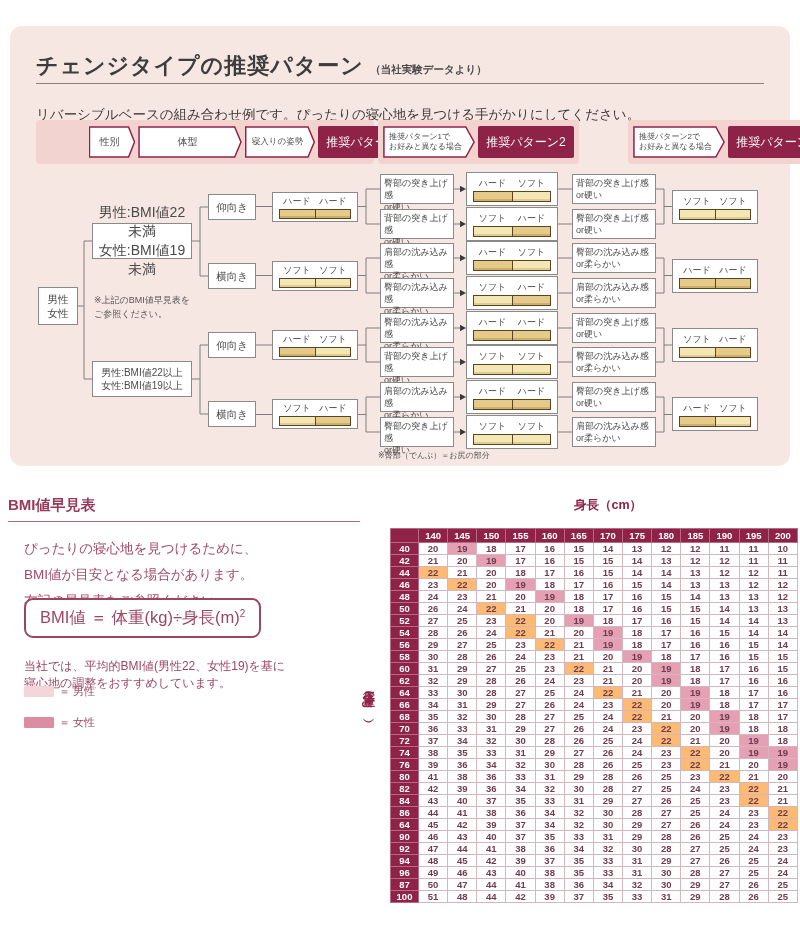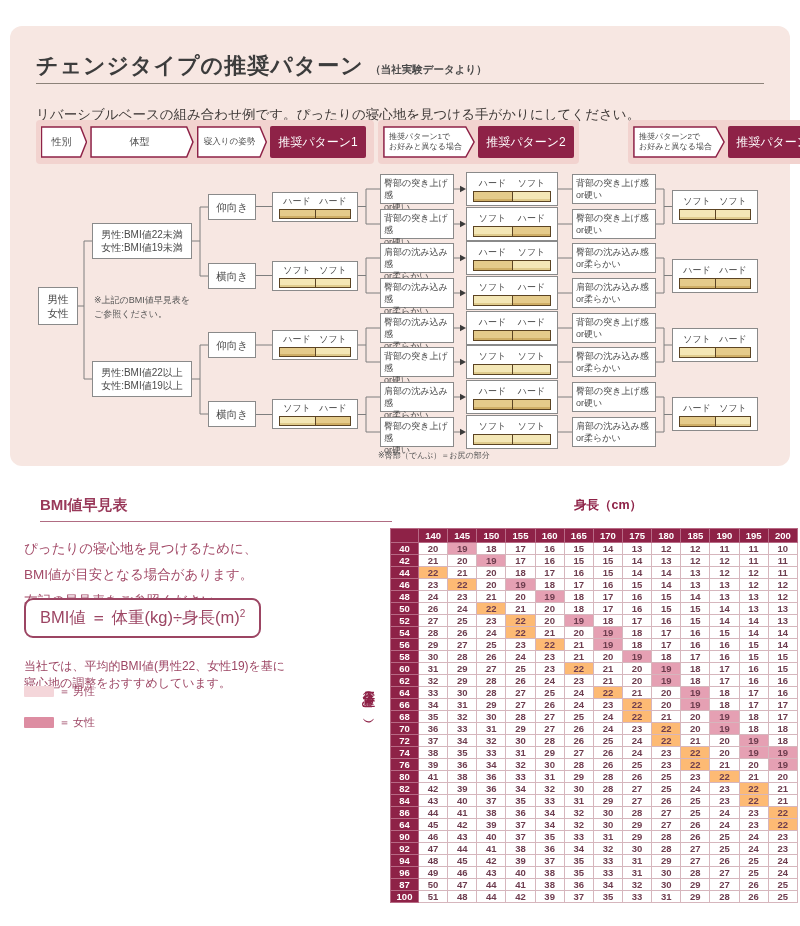--- a/index.html
+++ b/index.html
@@ -30,21 +30,21 @@
   .mlabs{display:flex;}
   .mlab{flex:1;text-align:center;font-size:9px;color:#4a4a4a;}
   .mbar{display:flex;height:9px;border:1px solid #5c4423;background:#fff;}
   .seg{flex:1;}
   .seg+.seg{border-left:1px solid #5c4423;}
   .seg.hard{background:#e5cb8b;box-shadow:inset 0 -2px 0 #cfae66;}
   .seg.soft{background:#f4e7b6;box-shadow:inset 0 -2px 0 #e0cc8e;}
   .flowfoot{position:absolute;left:368px;top:424px;font-size:8px;color:#555;}
   
   .bmi{position:absolute;left:0;top:470px;width:800px;height:456px;}
-  .bmi-head{position:absolute;left:40px;top:14px;width:352px;font-size:15px;color:#99395a;padding-bottom:6px;border-bottom:1px solid #b06c82;}
+  .bmi-head{position:absolute;left:8px;top:14px;width:352px;font-size:15px;color:#99395a;padding-bottom:6px;border-bottom:1px solid #b06c82;}
   .bmi-par{position:absolute;left:24px;top:52px;font-size:13.5px;line-height:26px;color:#a34b68;white-space:pre-line;}
   .formula{position:absolute;left:24px;top:128px;border:2px solid #9c4563;border-radius:9px;background:#fff;padding:7px 14px;font-size:16.5px;color:#9c4563;}
   .formula sup{font-size:10px;}
   .bmi-note{position:absolute;left:24px;top:176px;font-size:12px;line-height:16.5px;color:#9c4563;white-space:pre-line;}
   .legend{position:absolute;left:24px;top:214px;display:flex;align-items:center;gap:16px;flex-direction:column;}
   .leg-item{display:flex;align-items:center;gap:5px;font-size:11px;color:#9c4563;}
   .sw{width:30px;height:11px;border-radius:1px;}
   .sw-m{background:#f4d6da;}
   .sw-f{background:#dd8da2;}
   .tbl-title{position:absolute;left:498px;top:27px;width:220px;text-align:center;font-size:12.5px;font-weight:bold;color:#8e2247;}
@@ -60,21 +60,21 @@
 </style>
 </head>
 <body>
 
 <section class="panel">
   <h1 class="title"><span>チェンジタイプの推奨パターン</span> <span class="note">（当社実験データより）</span></h1>
   <div class="rule"></div>
   <p class="subtitle">リバーシブルベースの組み合わせ例です。ぴったりの寝心地を見つける手がかりにしてください。</p>
 
   <div class="chip" style="left:26px;width:338px;">
-    <div class="chev" style="width:46px;">
+    <div class="chev" style="width:46px;margin-left:48px;">
       <svg viewBox="0 0 100 32" preserveAspectRatio="none">
           <polygon points="1,1 86,1 99,16 86,31 1,31" fill="#ffffff" stroke="#8e2247" stroke-width="1.5" vector-effect="non-scaling-stroke"></polygon>
         </svg>
       <span class="lbl">性別</span>
     </div>
     <div class="chev" style="width:104px;">
       <svg viewBox="0 0 100 32" preserveAspectRatio="none">
           <polygon points="1,1 93,1 99,16 93,31 1,31" fill="#ffffff" stroke="#8e2247" stroke-width="1.5" vector-effect="non-scaling-stroke"></polygon>
         </svg>
       <span class="lbl">体型</span>
@@ -180,21 +180,21 @@
       <line x1="444" y1="371" x2="450" y2="371"></line>
       <polygon points="456,371 450,367.8 450,374.2" class="ah"></polygon>
       <line x1="548" y1="371" x2="562" y2="371"></line>
       <line x1="444" y1="406" x2="450" y2="406"></line>
       <polygon points="456,406 450,402.8 450,409.2" class="ah"></polygon>
       <line x1="548" y1="406" x2="562" y2="406"></line>
     </svg>
 
   <div class="fbox pre" style="left:28px;top:261px;width:40px;height:38px;">男性
 女性</div>
-  <div class="fbox pre" style="left:82px;top:197px;width:100px;height:36px;font-size:10px;">男性:BMI値22未満
+  <div class="fbox pre" style="left:82px;top:197px;width:100px;height:36px;font-size:14px;">男性:BMI値22未満
 女性:BMI値19未満</div>
   <div class="fbox pre" style="left:82px;top:335px;width:100px;height:36px;font-size:10px;">男性:BMI値22以上
 女性:BMI値19以上</div>
   <div class="fnote pre" style="left:84px;top:267px;">※上記のBMI値早見表を
 ご参照ください。</div>
 
   <div class="fbox" style="left:198px;top:168px;width:48px;height:26px;">仰向き</div>
   <div class="fbox" style="left:198px;top:237px;width:48px;height:26px;">横向き</div>
   <div class="fbox" style="left:198px;top:306px;width:48px;height:26px;">仰向き</div>
   <div class="fbox" style="left:198px;top:375px;width:48px;height:26px;">横向き</div>

